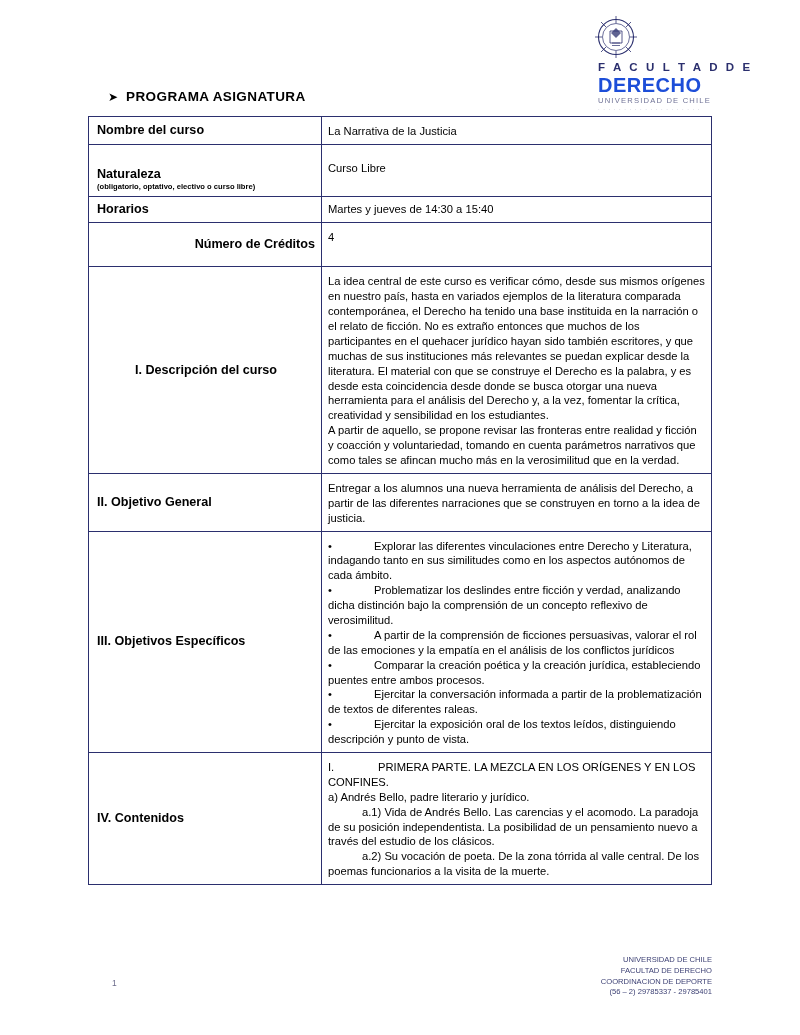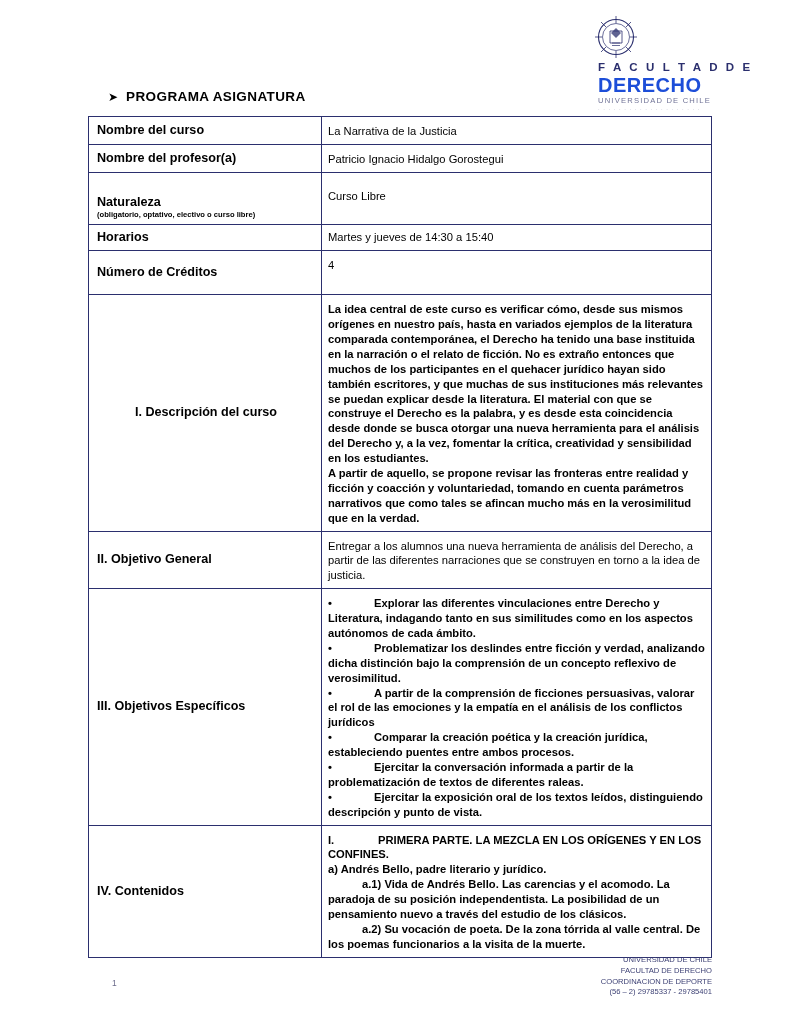--- a/index.html
+++ b/index.html
@@ -123,21 +123,20 @@
     line-height: 1.25;
     margin-top: 1px;
   }
   td.value {
     font-size: 11.2px;
     line-height: 1.33;
     padding-top: 7px;
   }
   td.value p {
     margin: 0;
-    font-weight: bold;
   }
   .bullet-line {
     display: block;
     text-indent: 0;
   }
   .bi {
     display: inline-block;
     width: 46px;
   }
   .indent1 { padding-left: 34px; display: block; }
@@ -199,36 +198,32 @@
     <span class="title-text">PROGRAMA ASIGNATURA</span>
   </div>
 
   <table class="doc-table">
     <tbody>
       <tr>
         <td class="label">Nombre del curso</td>
         <td class="value">La Narrativa de la Justicia</td>
       </tr>
       <tr>
-        <td class="label">Nombre del profesor(a)</td>
-        <td class="value">Patricio Ignacio Hidalgo Gorostegui</td>
-      </tr>
-      <tr>
         <td class="label mid-top">
           <span>Naturaleza</span>
           <span class="label-sub">(obligatorio, optativo, electivo o curso libre)</span>
         </td>
         <td class="value" style="padding-top:16px;">Curso Libre</td>
       </tr>
       <tr>
         <td class="label">Horarios</td>
         <td class="value" style="padding-top:5px;">Martes y jueves de 14:30 a 15:40</td>
       </tr>
       <tr>
-        <td class="label" style="height:34px;">Número de Créditos</td>
+        <td class="label" style="height:34px;text-align:right;">Número de Créditos</td>
         <td class="value">4</td>
       </tr>
       <tr>
         <td class="label" style="text-align:center;">I. Descripción del curso</td>
         <td class="value">
           <p>La idea central de este curso es verificar cómo, desde sus mismos orígenes en nuestro país, hasta en variados ejemplos de la literatura comparada contemporánea, el Derecho ha tenido una base instituida en la narración o el relato de ficción. No es extraño entonces que muchos de los participantes en el quehacer jurídico hayan sido también escritores, y que muchas de sus instituciones más relevantes se puedan explicar desde la literatura. El material con que se construye el Derecho es la palabra, y es desde esta coincidencia desde donde se busca otorgar una nueva herramienta para el análisis del Derecho y, a la vez, fomentar la crítica, creatividad y sensibilidad en los estudiantes.</p>
           <p>A partir de aquello, se propone revisar las fronteras entre realidad y ficción y coacción y voluntariedad, tomando en cuenta parámetros narrativos que como tales se afincan mucho más en la verosimilitud que en la verdad.</p>
         </td>
       </tr>
       <tr>

